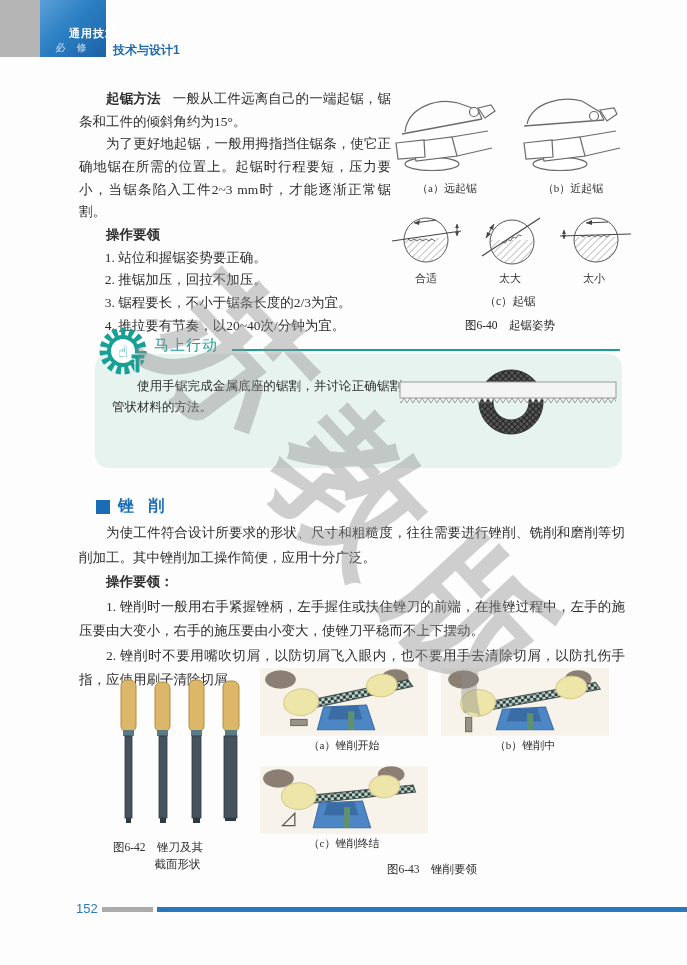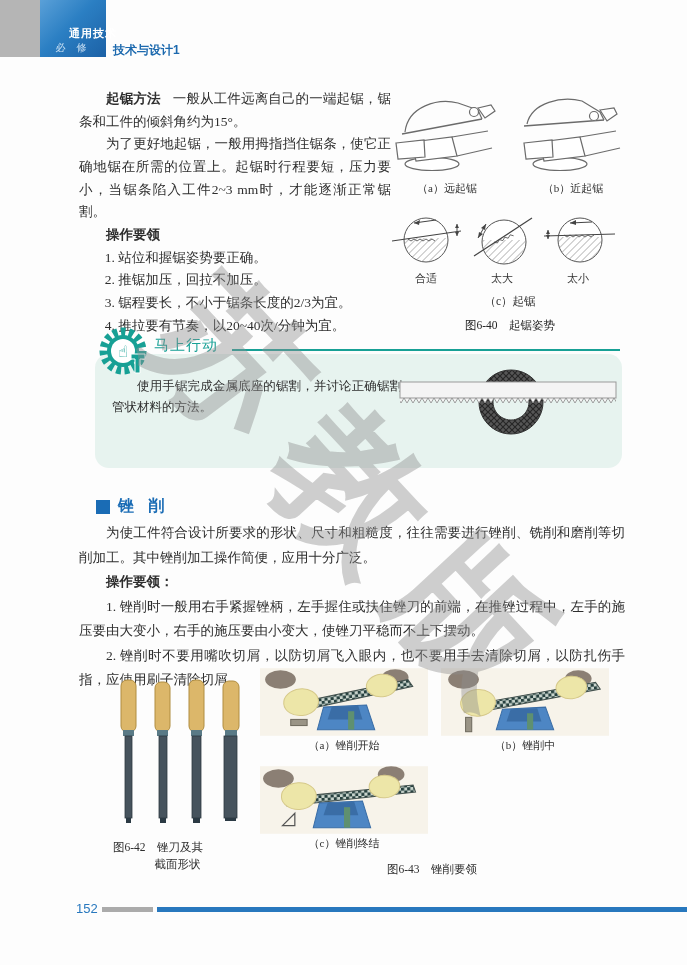--- a/index.html
+++ b/index.html
@@ -35,21 +35,21 @@
   .saw-text p { text-indent:2em; }
   .inl-bold { font-weight:bold; font-family:"Liberation Sans","DejaVu Sans",sans-serif; margin-right:0.9em; }
   .subhead { font-weight:bold; font-family:"Liberation Sans","DejaVu Sans",sans-serif; text-indent:2em; }
   .saw-list div { padding-left:1.9em; }
 
   
   .fig40 { position:absolute; left:388px; top:90px; width:244px; z-index:1; }
   .fig40-row { display:flex; justify-content:space-between; }
   .fig40-cell { width:118px; text-align:center; }
   .fig-label { font-size:11px; color:#333; margin-top:1px; }
-  .circ-row { display:flex; justify-content:flex-start; margin-top:14px; }
+  .circ-row { display:flex; justify-content:space-between; margin-top:14px; }
   .circ-cell { width:76px; text-align:center; }
   .fig-c-label { text-align:center; font-size:11.5px; margin-top:8px; }
   .fig-caption { text-align:center; font-size:11.5px; margin-top:9px; color:#222; }
 
   
   .action-box { position:absolute; left:95px; top:354px; width:527px; height:114px;
     background:#e7f3ef; border-radius:14px; z-index:1; }
   .action-gear { position:absolute; left:98px; top:326px; width:54px; height:54px; z-index:5; }
   .action-title { position:absolute; left:154px; top:336px; color:#17a095; font-weight:normal;
     font-size:15px; letter-spacing:1px; z-index:5;

